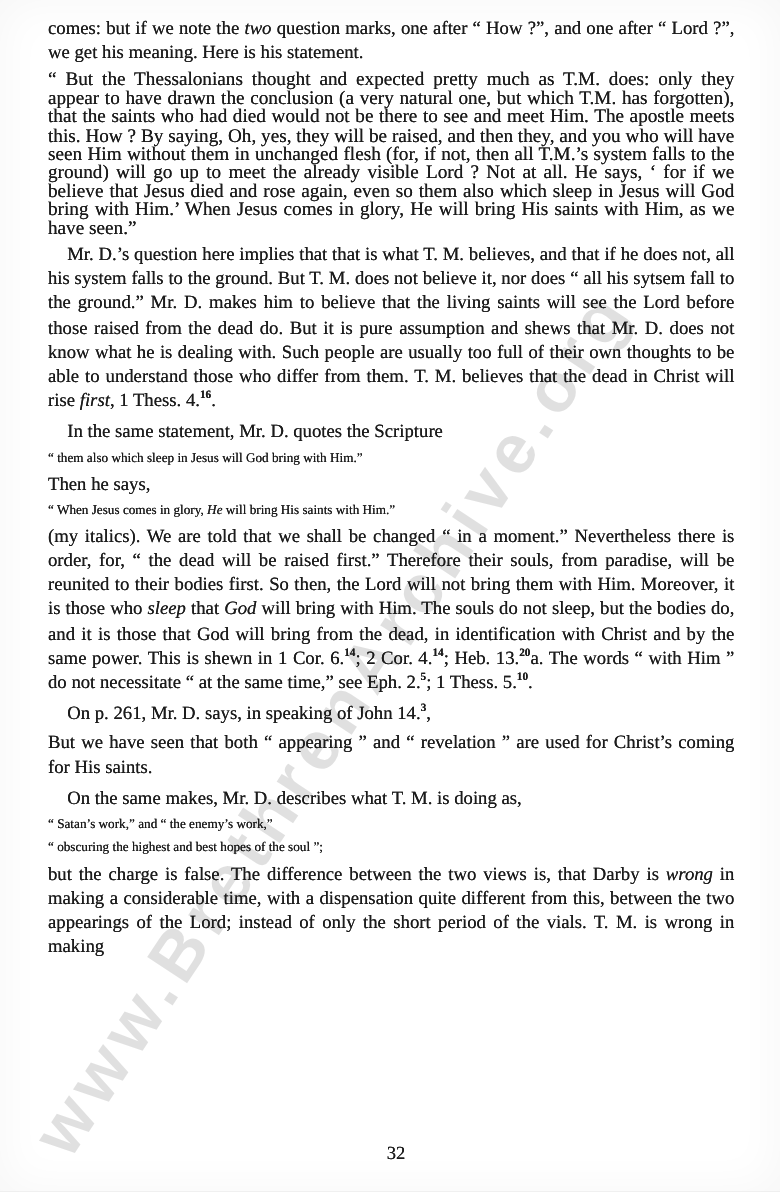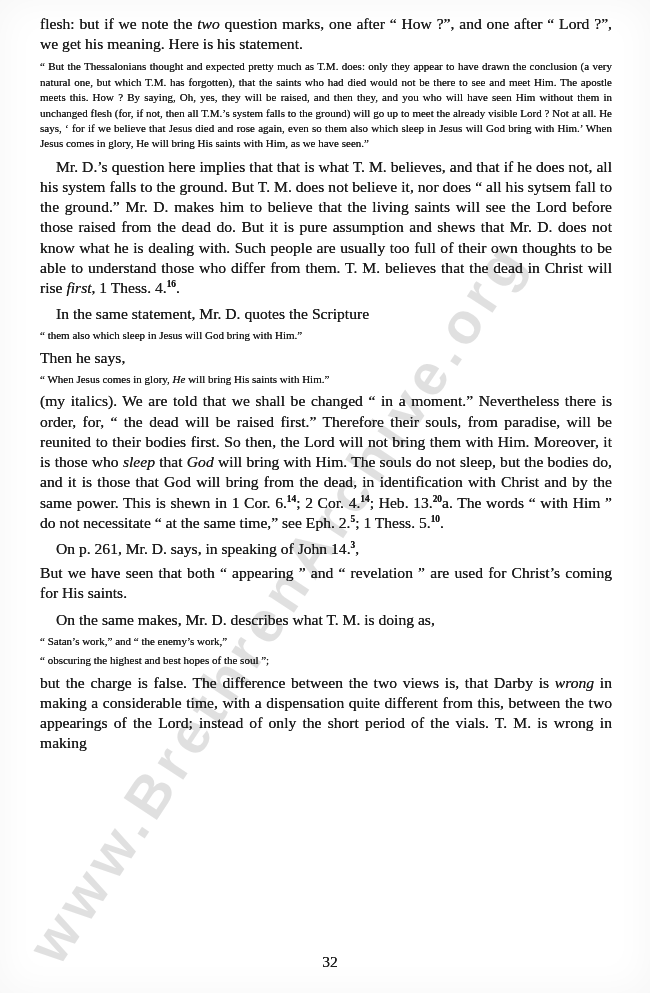--- a/index.html
+++ b/index.html
@@ -35,21 +35,21 @@
     padding: 14px 38px 0 40px;
   }
   .content p { margin: 0; text-shadow: 0 0 0.3px currentColor; }
   .p {
     font-size: 15.6px;
     line-height: 20.2px;
     text-align: justify;
   }
   .ind { text-indent: 16px; }
   .bq {
-    font-size: 11px;
+    font-size: 16px;
     line-height: 15.4px;
     text-align: justify;
     margin-top: 5px !important;
   }
   .ql {
     font-size: 11px;
     line-height: 15.4px;
     text-align: left;
     margin-top: 4px !important;
   }
@@ -69,21 +69,21 @@
   }
 </style>
 </head>
 <body>
 
 <div class="page">
 
   <div class="watermark">www.BrethrenArchive.org</div>
 
   <div class="content">
-    <p class="p"><span>flesh: but if we note the </span><em>two</em><span> question marks, one after “ How ?”, and one after “ Lord ?”, we get his meaning.  Here is his statement.</span></p>
+    <p class="p"><span>comes: but if we note the </span><em>two</em><span> question marks, one after “ How ?”, and one after “ Lord ?”, we get his meaning.  Here is his statement.</span></p>
     <p class="bq"><span>“ But the Thessalonians thought and expected pretty much as T.M. does: only they appear to have drawn the conclusion (a very natural one, but which T.M. has forgotten), that the saints who had died would not be there to see and meet Him.  The apostle meets this.  How ?  By saying, Oh, yes, they will be raised, and then they, and you who will have seen Him without them in unchanged flesh (for, if not, then all T.M.’s system falls to the ground) will go up to meet the already visible Lord ?  Not at all.  He says, ‘ for if we believe that Jesus died and rose again, even so them also which sleep in Jesus will God bring with Him.’  When Jesus comes in glory, He will bring His saints with Him, as we have seen.”</span></p>
     <p class="p ind gap-m"><span>Mr. D.’s question here implies that that is what T. M. believes, and that if he does not, all his system falls to the ground.  But T. M. does not believe it, nor does “ all his sytsem fall to the ground.”  Mr. D. makes him to believe that the living saints will see the Lord before those raised from the dead do.  But it is pure assumption and shews that Mr. D. does not know what he is dealing with.  Such people are usually too full of their own thoughts to be able to understand those who differ from them.  T. M. believes that the dead in Christ will rise </span><em>first</em><span>, 1 Thess. 4.</span><sup>16</sup><span>.</span></p>
     <p class="p ind gap-l"><span>In the same statement, Mr. D. quotes the Scripture</span></p>
     <p class="ql"><span>“ them also which sleep in Jesus will God bring with Him.”</span></p>
     <p class="p gap-s"><span>Then he says,</span></p>
     <p class="ql"><span>“ When Jesus comes in glory, </span><em>He</em><span> will bring His saints with Him.”</span></p>
     <p class="p gap-s"><span>(my italics).  We are told that we shall be changed “ in a moment.”  Nevertheless there is order, for, “ the dead will be raised first.”  Therefore their souls, from paradise, will be reunited to their bodies first.  So then, the Lord will not bring them with Him.  Moreover, it is those who </span><em>sleep</em><span> that </span><em>God</em><span> will bring with Him.  The souls do not sleep, but the bodies do, and it is those that God will bring from the dead, in identification with Christ and by the same power.  This is shewn in 1 Cor. 6.</span><sup>14</sup><span>; 2 Cor. 4.</span><sup>14</sup><span>; Heb. 13.</span><sup>20</sup><span>a.  The words “ with Him ” do not necessitate “ at the same time,” see Eph. 2.</span><sup>5</sup><span>; 1 Thess. 5.</span><sup>10</sup><span>.</span></p>
     <p class="p ind gap-l"><span>On p. 261, Mr. D. says, in speaking of John 14.</span><sup>3</sup><span>,</span></p>
     <p class="p gap-s"><span>But we have seen that both “ appearing ” and “ revelation ” are used for Christ’s coming for His saints.</span></p>
     <p class="p ind gap-l"><span>On the same makes, Mr. D. describes what T. M. is doing as,</span></p>

